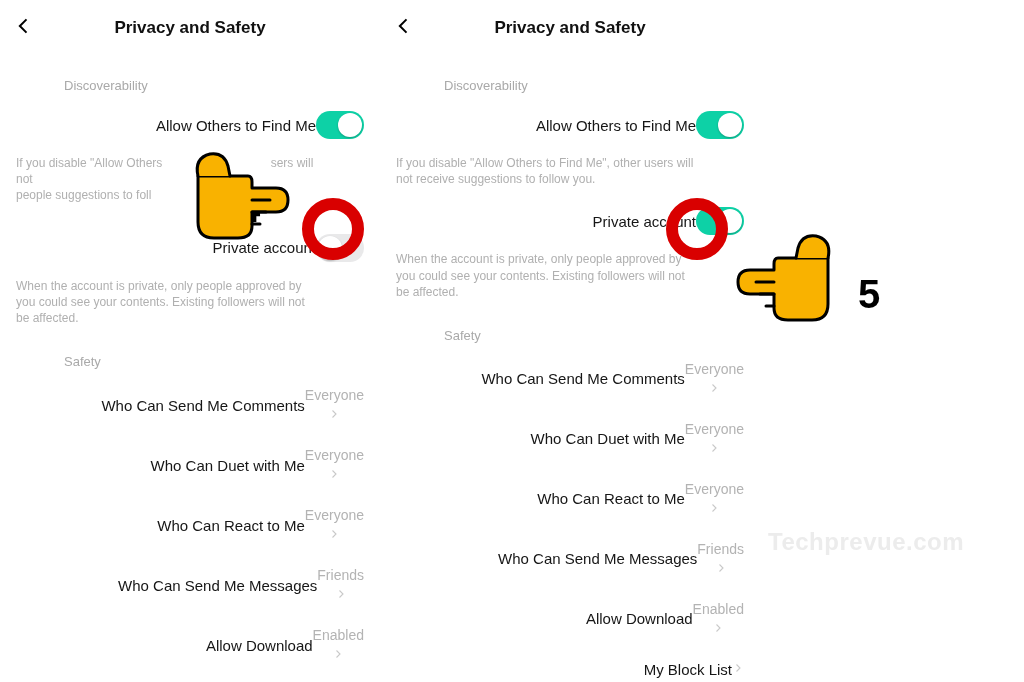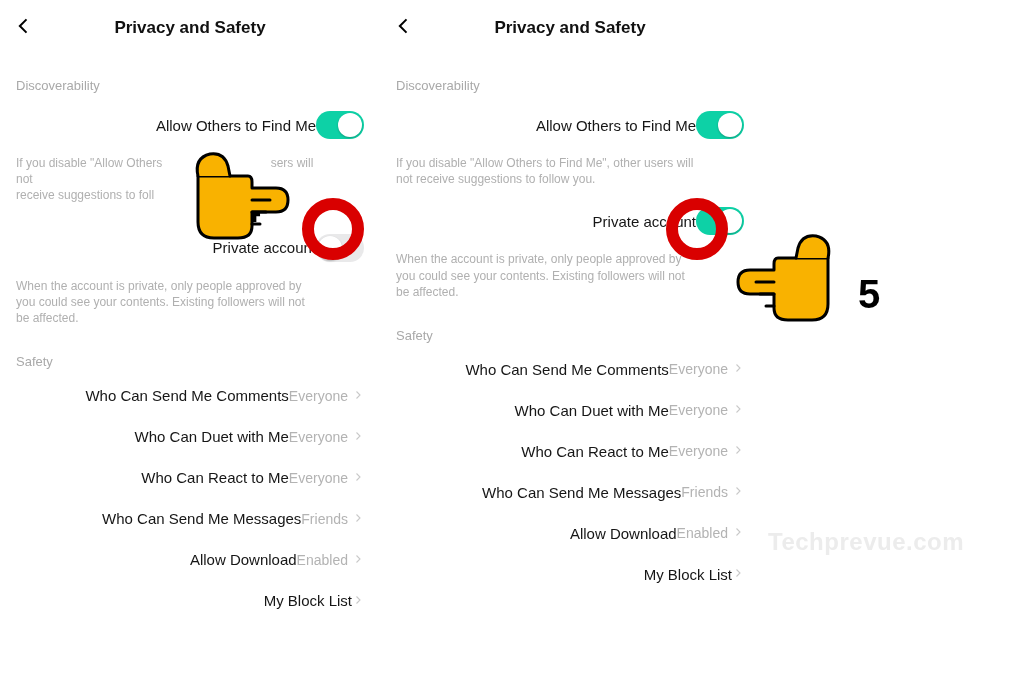--- a/index.html
+++ b/index.html
@@ -8,24 +8,24 @@
 
   .panel { position: absolute; top: 0; width: 380px; background: #fff; }
   .panel.left  { left: 0;  }
   .panel.right { left: 380px; }
 
   .header { position: relative; height: 56px; display:flex; align-items:center; justify-content:center; }
   .back { position:absolute; left:14px; top:16px; cursor:pointer; }
   .back svg { width:20px; height:20px; stroke:#000; stroke-width:2.4; fill:none; }
   .title { font-weight:700; font-size:17px; color:#111; }
 
-  .section-label { font-size:13px; color:#a9a9a9; padding: 22px 16px 6px; }
+  .section-label { font-size:13px; color:#a9a9a9; padding: 22px 16px 6px; margin-left: 48px; }
   .row { display:flex; align-items:center; justify-content:flex-end; padding: 12px 16px; }
   .row .label { font-size:15px; color:#161616; }
-  .row .value { font-size:14px; color:#b3b3b3; display:flex; align-items:center; gap:4px; }
+  .row .value { font-size:14px; color:#b3b3b3; display:flex; align-items:center; gap:4px;flex-direction:column; }
   .desc { font-size:12px; color:#b0b0b0; line-height:1.35; padding: 4px 16px 6px; max-width: 330px; }
 
   .toggle { position:relative; width:48px; height:28px; border-radius:14px; background:#e9e9ea; cursor:pointer; }
   .toggle .knob { position:absolute; width:24px; height:24px; background:#fff; border-radius:50%; top:2px; left:2px; box-shadow:0 1px 2px rgba(0,0,0,.25); transition:left .15s; }
   .toggle.on { background:#0dd1a6; }
   .toggle.on .knob { left:22px; }
 
   .chev svg { width:12px; height:12px; stroke:#c9c9c9; stroke-width:2.2; fill:none; }
 
   
@@ -56,21 +56,21 @@
 
     <div class="row">
       <div class="label">Allow Others to Find Me</div>
       <div class="toggle on">
           <div class="knob"></div>
         </div>
     </div>
     <div class="desc">
       <span>If you disable "Allow Others</span>
       <span style="visibility:hidden">to Find Me", other u</span><span>sers will not</span><br>
-      <span>receive suggestions to foll</span>
+      <span>people suggestions to foll</span>
     </div>
 
     <div class="row" style="padding-top:24px;">
       <div class="label">Private account</div>
       <div class="toggle">
           <div class="knob"></div>
         </div>
     </div>
     <div class="desc">When the account is private, only people approved by you could see your contents. Existing followers will not be affected.</div>
 

